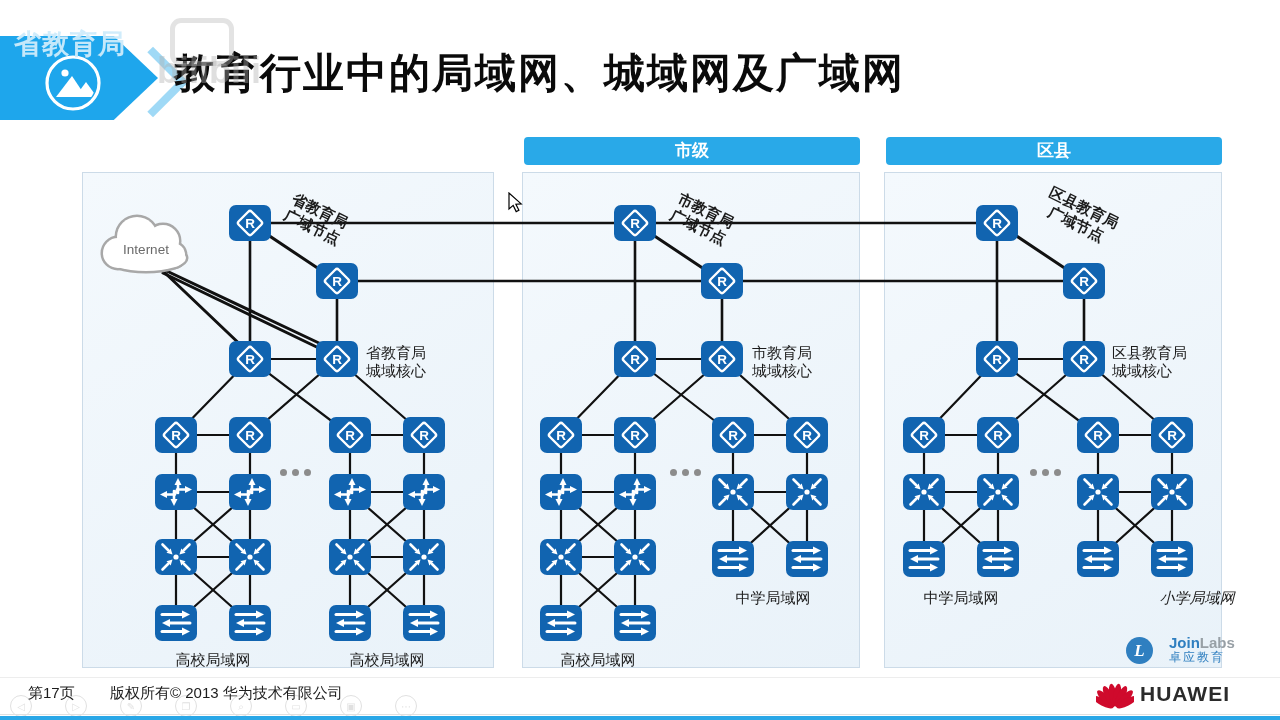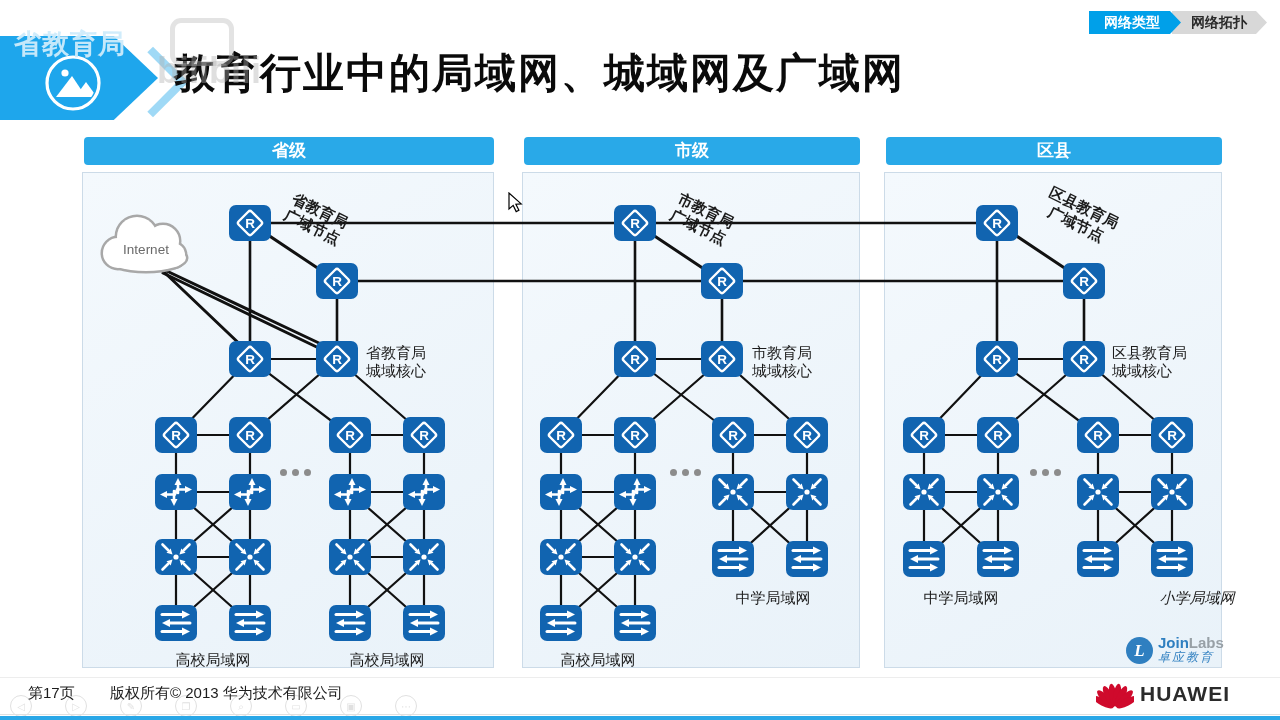--- a/index.html
+++ b/index.html
@@ -38,47 +38,43 @@
   .dlabel{position:absolute;font-size:15px;font-weight:500;color:#1b1b1b;line-height:18px;
         white-space:pre-line;z-index:5;}
   .dlabel.center{transform:translate(-50%,0);text-align:center;}
   .dlabel.rot{transform:translate(-50%,-50%) rotate(26deg);text-align:center;font-weight:600;}
   .dots{position:absolute;display:flex;gap:5px;z-index:4;}
   .dot{width:7px;height:7px;border-radius:50%;background:#8c8c8c;}
   
   .joinlabs{position:absolute;left:1126px;top:636px;display:flex;align-items:center;z-index:5;}
   .jl-circle{width:27px;height:27px;border-radius:50%;background:#2f7fc0;color:#fff;text-align:center;
         line-height:27px;font-size:17px;font-weight:bold;font-style:italic;font-family:"Liberation Serif",serif;}
-  .jl-text{margin-left:5px;line-height:14px;}
+  .jl-text{margin-left:16px;line-height:14px;}
   .jl-name{font-size:15px;font-weight:bold;color:#2f7fc0;}
   .jl-name .light{color:#98a0a6;font-weight:bold;}
-  .jl-tag{font-size:12px;color:#2f7fc0;letter-spacing:2px;font-style:italic;}
+  .jl-tag{font-size:12px;color:#2f7fc0;letter-spacing:2px;}
   
   .divider{position:absolute;left:0;top:677px;width:1280px;height:1px;background:#ededed;}
   .f-page{position:absolute;left:28px;top:684px;font-size:15px;color:#1c1c1c;z-index:5;}
   .f-copy{position:absolute;left:110px;top:684px;font-size:15px;color:#1c1c1c;z-index:5;}
   .huawei{position:absolute;left:1096px;top:676px;display:flex;align-items:center;z-index:5;}
   .hw-word{font-size:21px;font-weight:800;color:#2b2b2b;letter-spacing:1px;margin-left:6px;}
   
   #player-controls{position:absolute;left:10px;top:695px;display:flex;z-index:3;opacity:.30;}
   .pbtn{width:22px;height:22px;margin-right:33px;border:1.5px solid #9a9a9a;border-radius:50%;
         color:#9a9a9a;font-size:10px;text-align:center;line-height:22px;box-sizing:border-box;}
   .prog-track{position:absolute;left:0;bottom:5px;width:1280px;height:1px;background:#e0e0e0;z-index:6;}
   .prog{position:absolute;left:0;bottom:0;width:1280px;height:4px;background:#2aa7e7;z-index:6;}
   .cursor{position:absolute;left:508px;top:192px;z-index:20;}
 </style>
 </head>
 <body>
 
 <div class="stage">
 
-  <div class="tabs">
-    <div class="tab blue">网络类型</div>
-    <div class="tab gray">网络拓扑</div>
-  </div>
 
   <div class="chev"></div>
   <div class="banner">
     <svg width="62" height="62" viewBox="0 0 62 62">
       <defs>
           <clipPath id="cclip">
             <circle cx="31" cy="31" r="23"></circle>
           </clipPath>
         </defs>
       <circle cx="31" cy="31" r="26" fill="none" stroke="#ffffff" stroke-width="3.2"></circle>
@@ -90,21 +86,20 @@
     </svg>
   </div>
   <div class="wm-user">省教育局</div>
   <div class="wm-bili">
     <div class="wm-tv"></div>
     <div class="wm-word">bilibili</div>
   </div>
 
   <div class="title">教育行业中的局域网、城域网及广域网</div>
 
-  <div class="phead" style="left:84px;width:410px;">省级</div>
   <div class="phead" style="left:524px;width:336px;">市级</div>
   <div class="phead" style="left:886px;width:336px;">区县</div>
 
   <div class="pbody" style="left:82px;width:412px;"></div>
   <div class="pbody" style="left:522px;width:338px;"></div>
   <div class="pbody" style="left:884px;width:338px;"></div>
 
   <svg id="wires">
       <line x1="250" y1="223" x2="997" y2="223" stroke="#111111" stroke-width="2.6" stroke-linecap="round"></line>
       <line x1="337" y1="281" x2="1084" y2="281" stroke="#111111" stroke-width="2.6" stroke-linecap="round"></line>

